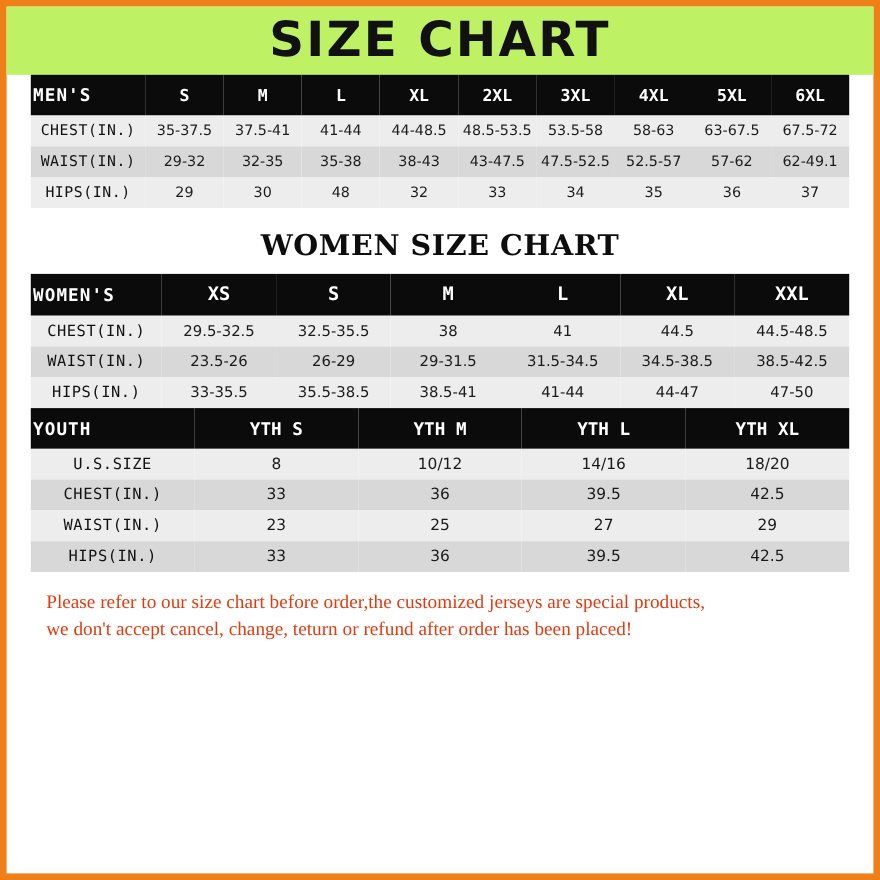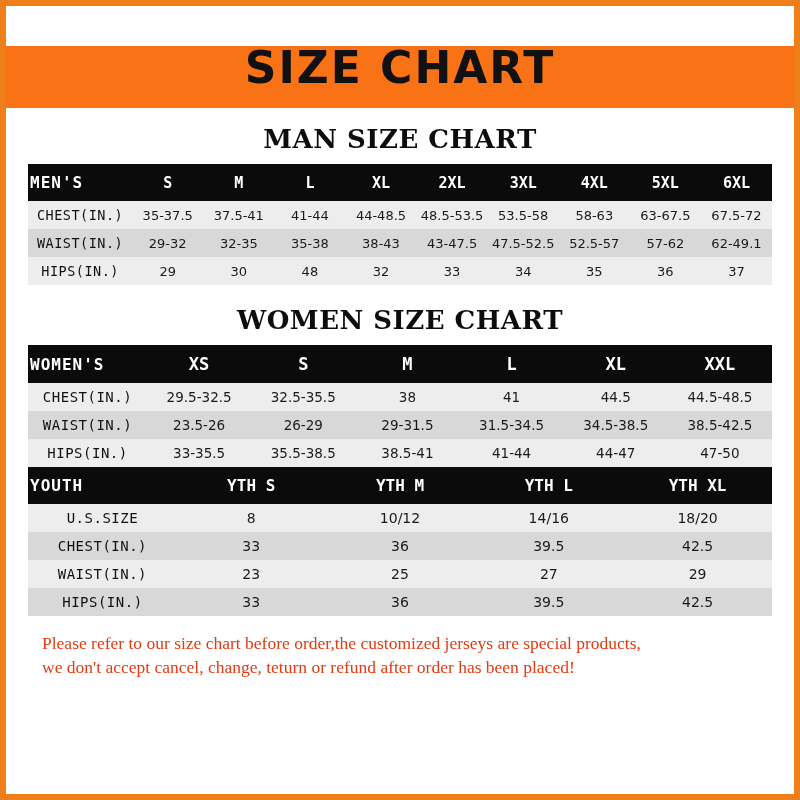--- a/index.html
+++ b/index.html
@@ -16,25 +16,25 @@
   .page {
     position: relative;
     width: 800px;
     height: 800px;
     box-sizing: border-box;
     border: 6px solid #ef8019;
     background: #ffffff;
   }
   
   .header-band {
-    background: #f97316;
+    background: #bef264;
     height: 62px;
     display: flex;
+    align-items: center;
     justify-content: center;
-    margin-top: 40px;
   }
   .header-title {
     font-family: "DejaVu Sans", sans-serif;
     font-weight: bold;
     font-size: 44px;
     letter-spacing: 2px;
     color: #111111;
     line-height: 1;
   }
   .content {
@@ -120,21 +120,20 @@
 <body>
 
 <div class="page">
 
   <div class="header-band">
     <div class="header-title">SIZE CHART</div>
   </div>
 
   <div class="content">
 
-    <div class="section-title title-man">MAN SIZE CHART</div>
     <table class="size-table" id="men-table">
       <colgroup>
           <col class="label-col">
         </colgroup>
       <thead>
         <tr class="head-row">
           <th class="row-label-head">MEN'S</th>
           <th class="col-head">S</th>
           <th class="col-head">M</th>
           <th class="col-head">L</th>

